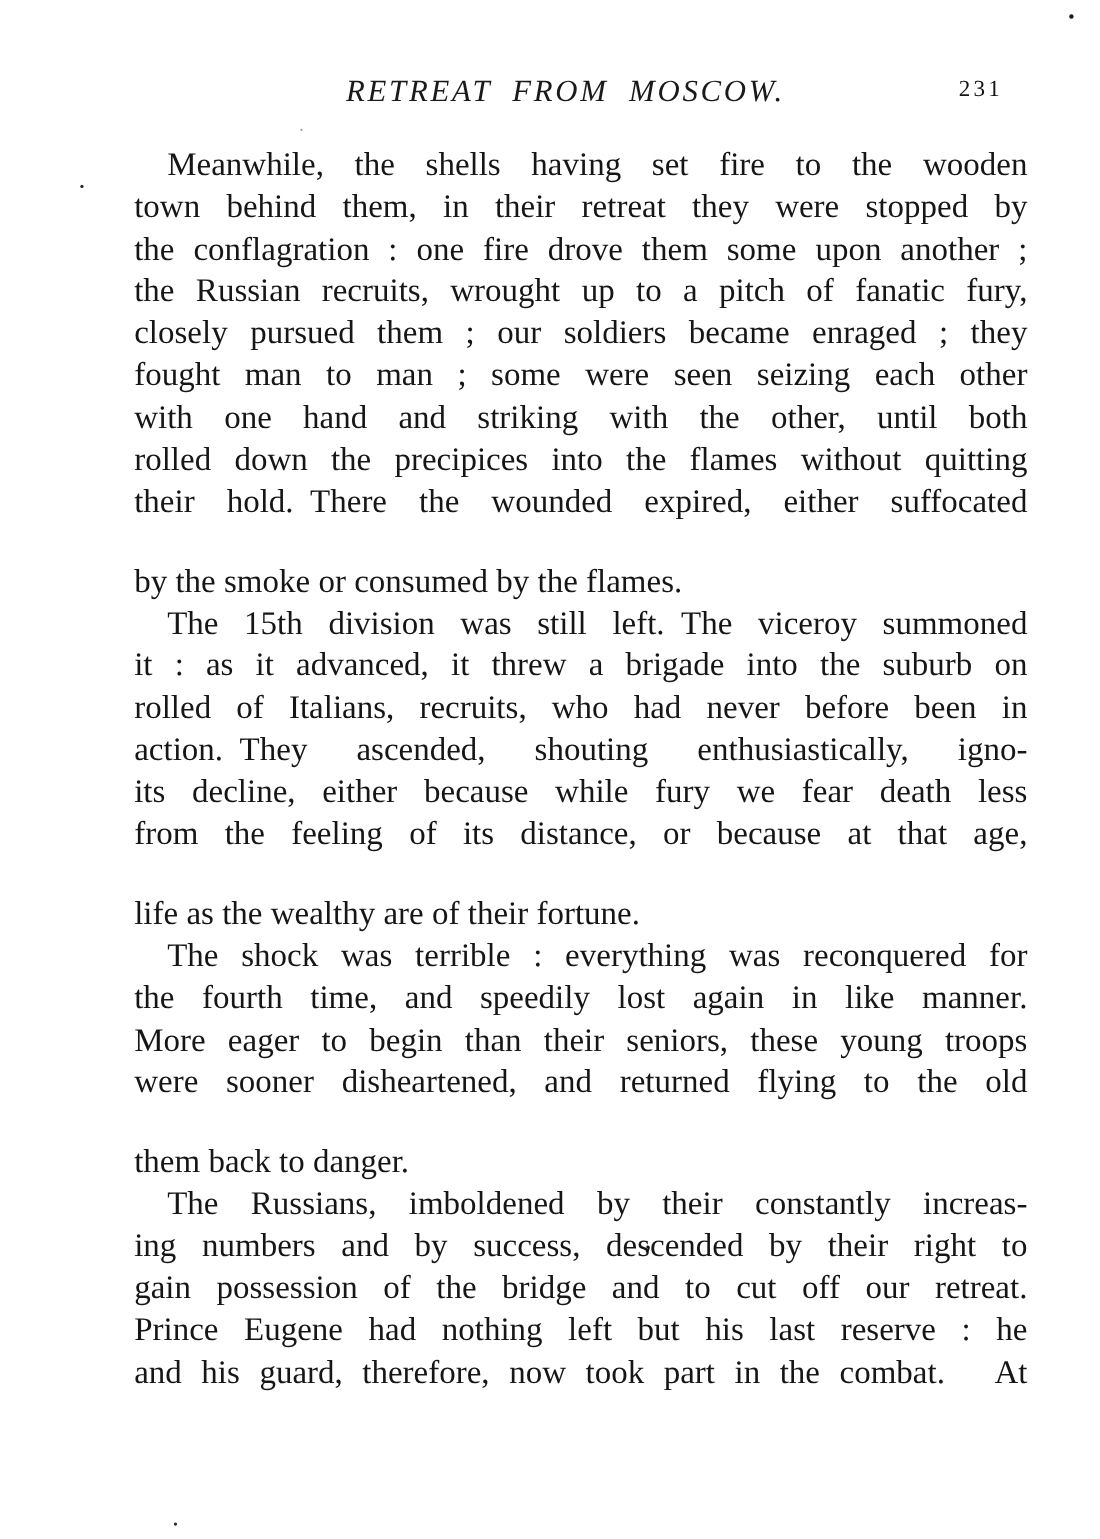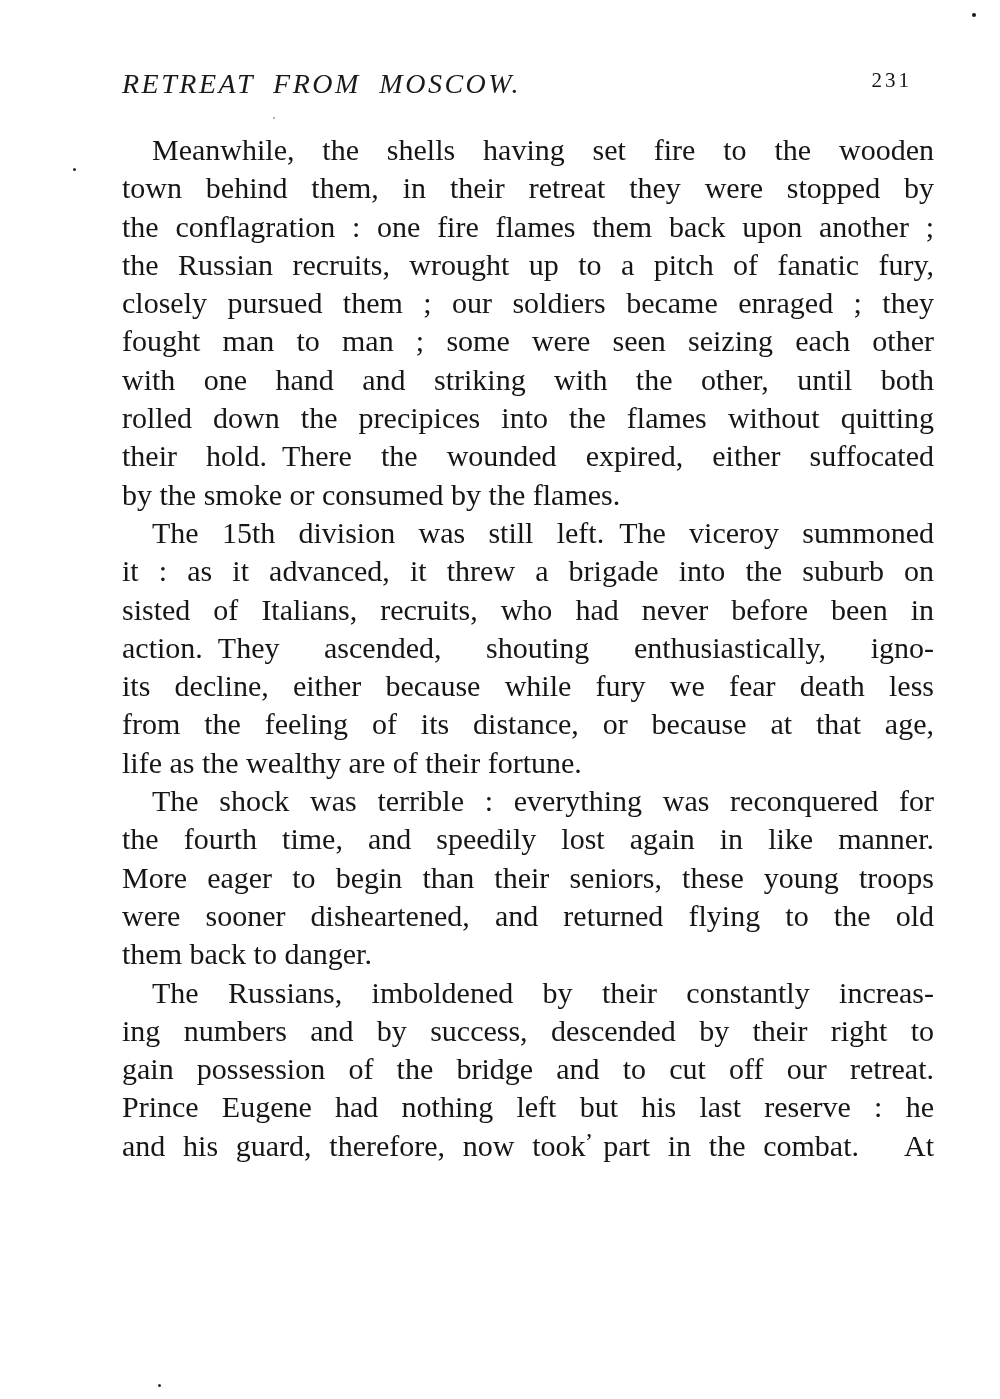--- a/index.html
+++ b/index.html
@@ -8,24 +8,24 @@
     width: 1000px;
     height: 1399px;
     background: #ffffff;
     overflow: hidden;
     font-family: "Liberation Serif", "DejaVu Serif", serif;
     color: #151515;
   }
   .running-header {
     position: absolute;
     top: 68px;
-    left: 122px;
+    left: 108px;
     width: 812px;
     height: 34px;
-    text-align: left;
+    text-align: center;
     font-style: italic;
     font-size: 28px;
     letter-spacing: 2.5px;
     word-spacing: 9px;
     color: #1a1a1a;
     white-space: nowrap;
   }
   .page-number {
     position: absolute;
     top: 68px;
@@ -46,21 +46,21 @@
   }
   .line {
     height: 38.3px;
     line-height: 38.3px;
     text-align: justify;
     text-align-last: justify;
     white-space: normal;
     overflow: visible;
   }
   .line.indent { text-indent: 30px; }
-  .line.no-just { text-align-last: left; }
+  .line.no-just { text-align-last: left; margin-top: 34px; }
   .speck {
     position: absolute;
     background: #1a1a1a;
     border-radius: 50%;
   }
   .speck.glyph {
     background: none;
     font-family: "Liberation Serif", "DejaVu Serif", serif;
     font-size: 24px;
     color: #111111;
@@ -71,31 +71,31 @@
 <body>
 
 <div class="page">
   <div class="running-header">
     <span>RETREAT FROM MOSCOW.</span>
   </div>
   <span class="page-number">231</span>
   <div class="page-body">
       <div class="line indent">Meanwhile, the shells having set fire to the wooden</div>
       <div class="line">town behind them, in their retreat they were stopped by</div>
-      <div class="line">the conflagration : one fire flames them back upon another ;</div>
+      <div class="line">the conflagration : one fire drove them some upon another ;</div>
       <div class="line">the Russian recruits, wrought up to a pitch of fanatic fury,</div>
       <div class="line">closely pursued them ; our soldiers became enraged ; they</div>
       <div class="line">fought man to man ; some were seen seizing each other</div>
       <div class="line">with one hand and striking with the other, until both</div>
       <div class="line">rolled down the precipices into the flames without quitting</div>
       <div class="line">their hold. There the wounded expired, either suffocated</div>
       <div class="line no-just">by the smoke or consumed by the flames.</div>
       <div class="line indent">The 15th division was still left. The viceroy summoned</div>
       <div class="line">it : as it advanced, it threw a brigade into the suburb on</div>
-      <div class="line">sisted of Italians, recruits, who had never before been in</div>
+      <div class="line">rolled of Italians, recruits, who had never before been in</div>
       <div class="line">action. They ascended, shouting enthusiastically, igno-</div>
       <div class="line">its decline, either because while fury we fear death less</div>
       <div class="line">from the feeling of its distance, or because at that age,</div>
       <div class="line no-just">life as the wealthy are of their fortune.</div>
       <div class="line indent">The shock was terrible : everything was reconquered for</div>
       <div class="line">the fourth time, and speedily lost again in like manner.</div>
       <div class="line">More eager to begin than their seniors, these young troops</div>
       <div class="line">were sooner disheartened, and returned flying to the old</div>
       <div class="line no-just">them back to danger.</div>
       <div class="line indent">The Russians, imboldened by their constantly increas-</div>

